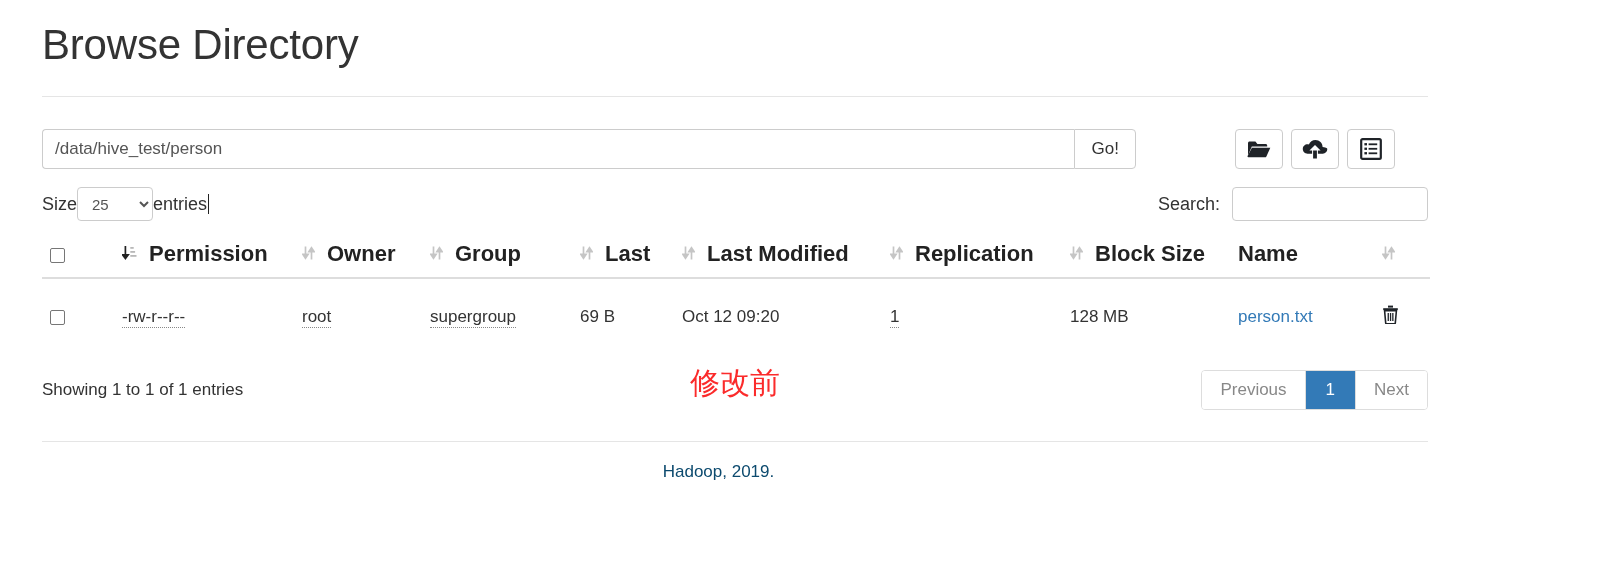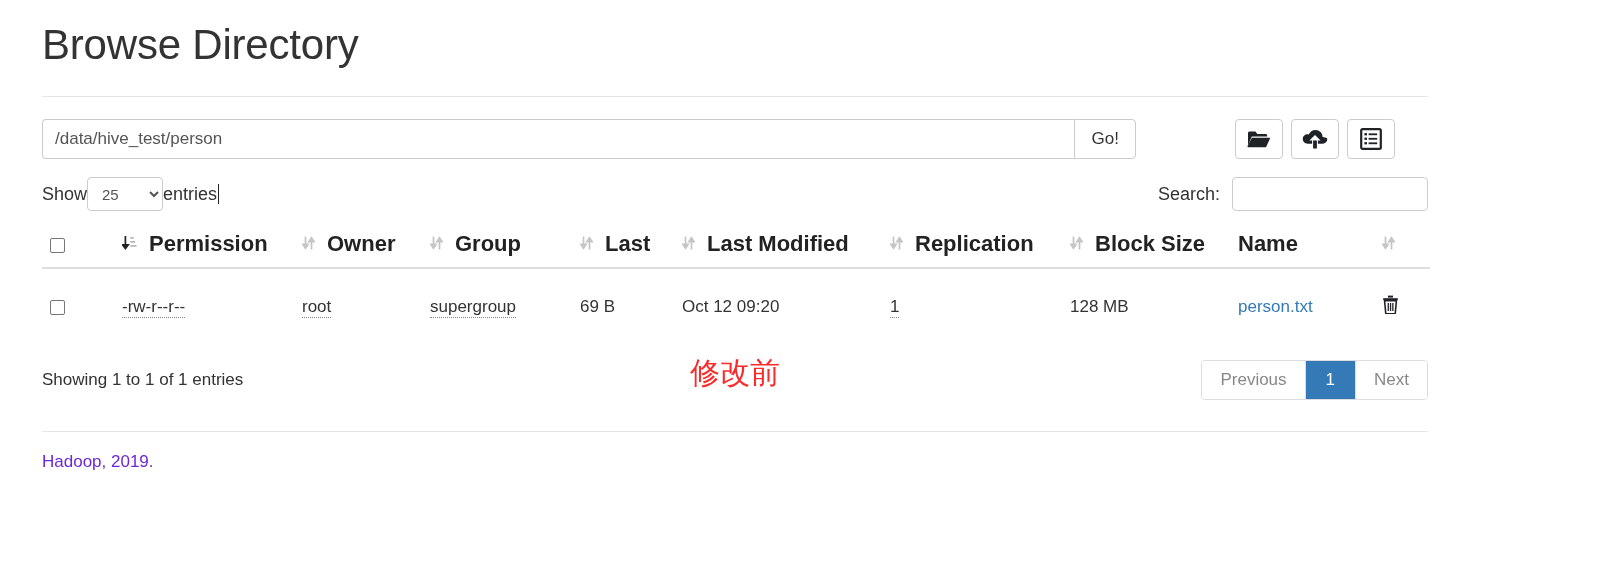--- a/index.html
+++ b/index.html
@@ -36,21 +36,21 @@
     border: 0;
     border-top: 1px solid #e5e5e5;
     margin: 28px 0 0 0;
     width: 1386px;
   }
 
   
   .pathbar-row {
     display: flex;
     align-items: flex-start;
-    margin-top: 22px;
+    margin-top: 32px;
     gap: 36px;
   }
   .input-group {
     display: flex;
     width: 1148px;
   }
   .path-input {
     flex: 1;
     height: 40px;
     border: 1px solid #ccc;
@@ -263,22 +263,23 @@
 
   
   .footer-rule {
     border: 0;
     border-top: 1px solid #e5e5e5;
     margin: 30px 0 0 0;
     width: 1386px;
   }
   .footer-text {
     font-size: 17px;
-    color: #6d28d9;
+    color: #0c4a6e;
     margin-top: 20px;
+    text-align: center;
   }
 </style>
 </head>
 <body>
 
 <div class="page">
   <div class="container">
 
     <h1 class="page-title">Browse Directory</h1>
     <hr class="title-rule">
@@ -321,21 +322,21 @@
               <rect x="8.6" y="14.4" width="8.6" height="1.8" fill="#1f2328"></rect>
             </svg>
           </span>
         </button>
 
       </div>
     </div>
 
     <div class="table-controls">
       <div class="dt-length">
-        <span class="lbl">Show</span>
+        <span class="lbl">Size</span>
         <select class="dt-select">
           <option>25</option>
           <option>50</option>
           <option>100</option>
         </select>
         <span class="entries-text"><span>entries</span><span class="caret-cursor"></span></span>
       </div>
       <div class="dt-filter">
         <span>Search:</span>
         <input class="search-input" type="search" placeholder="" style="">

